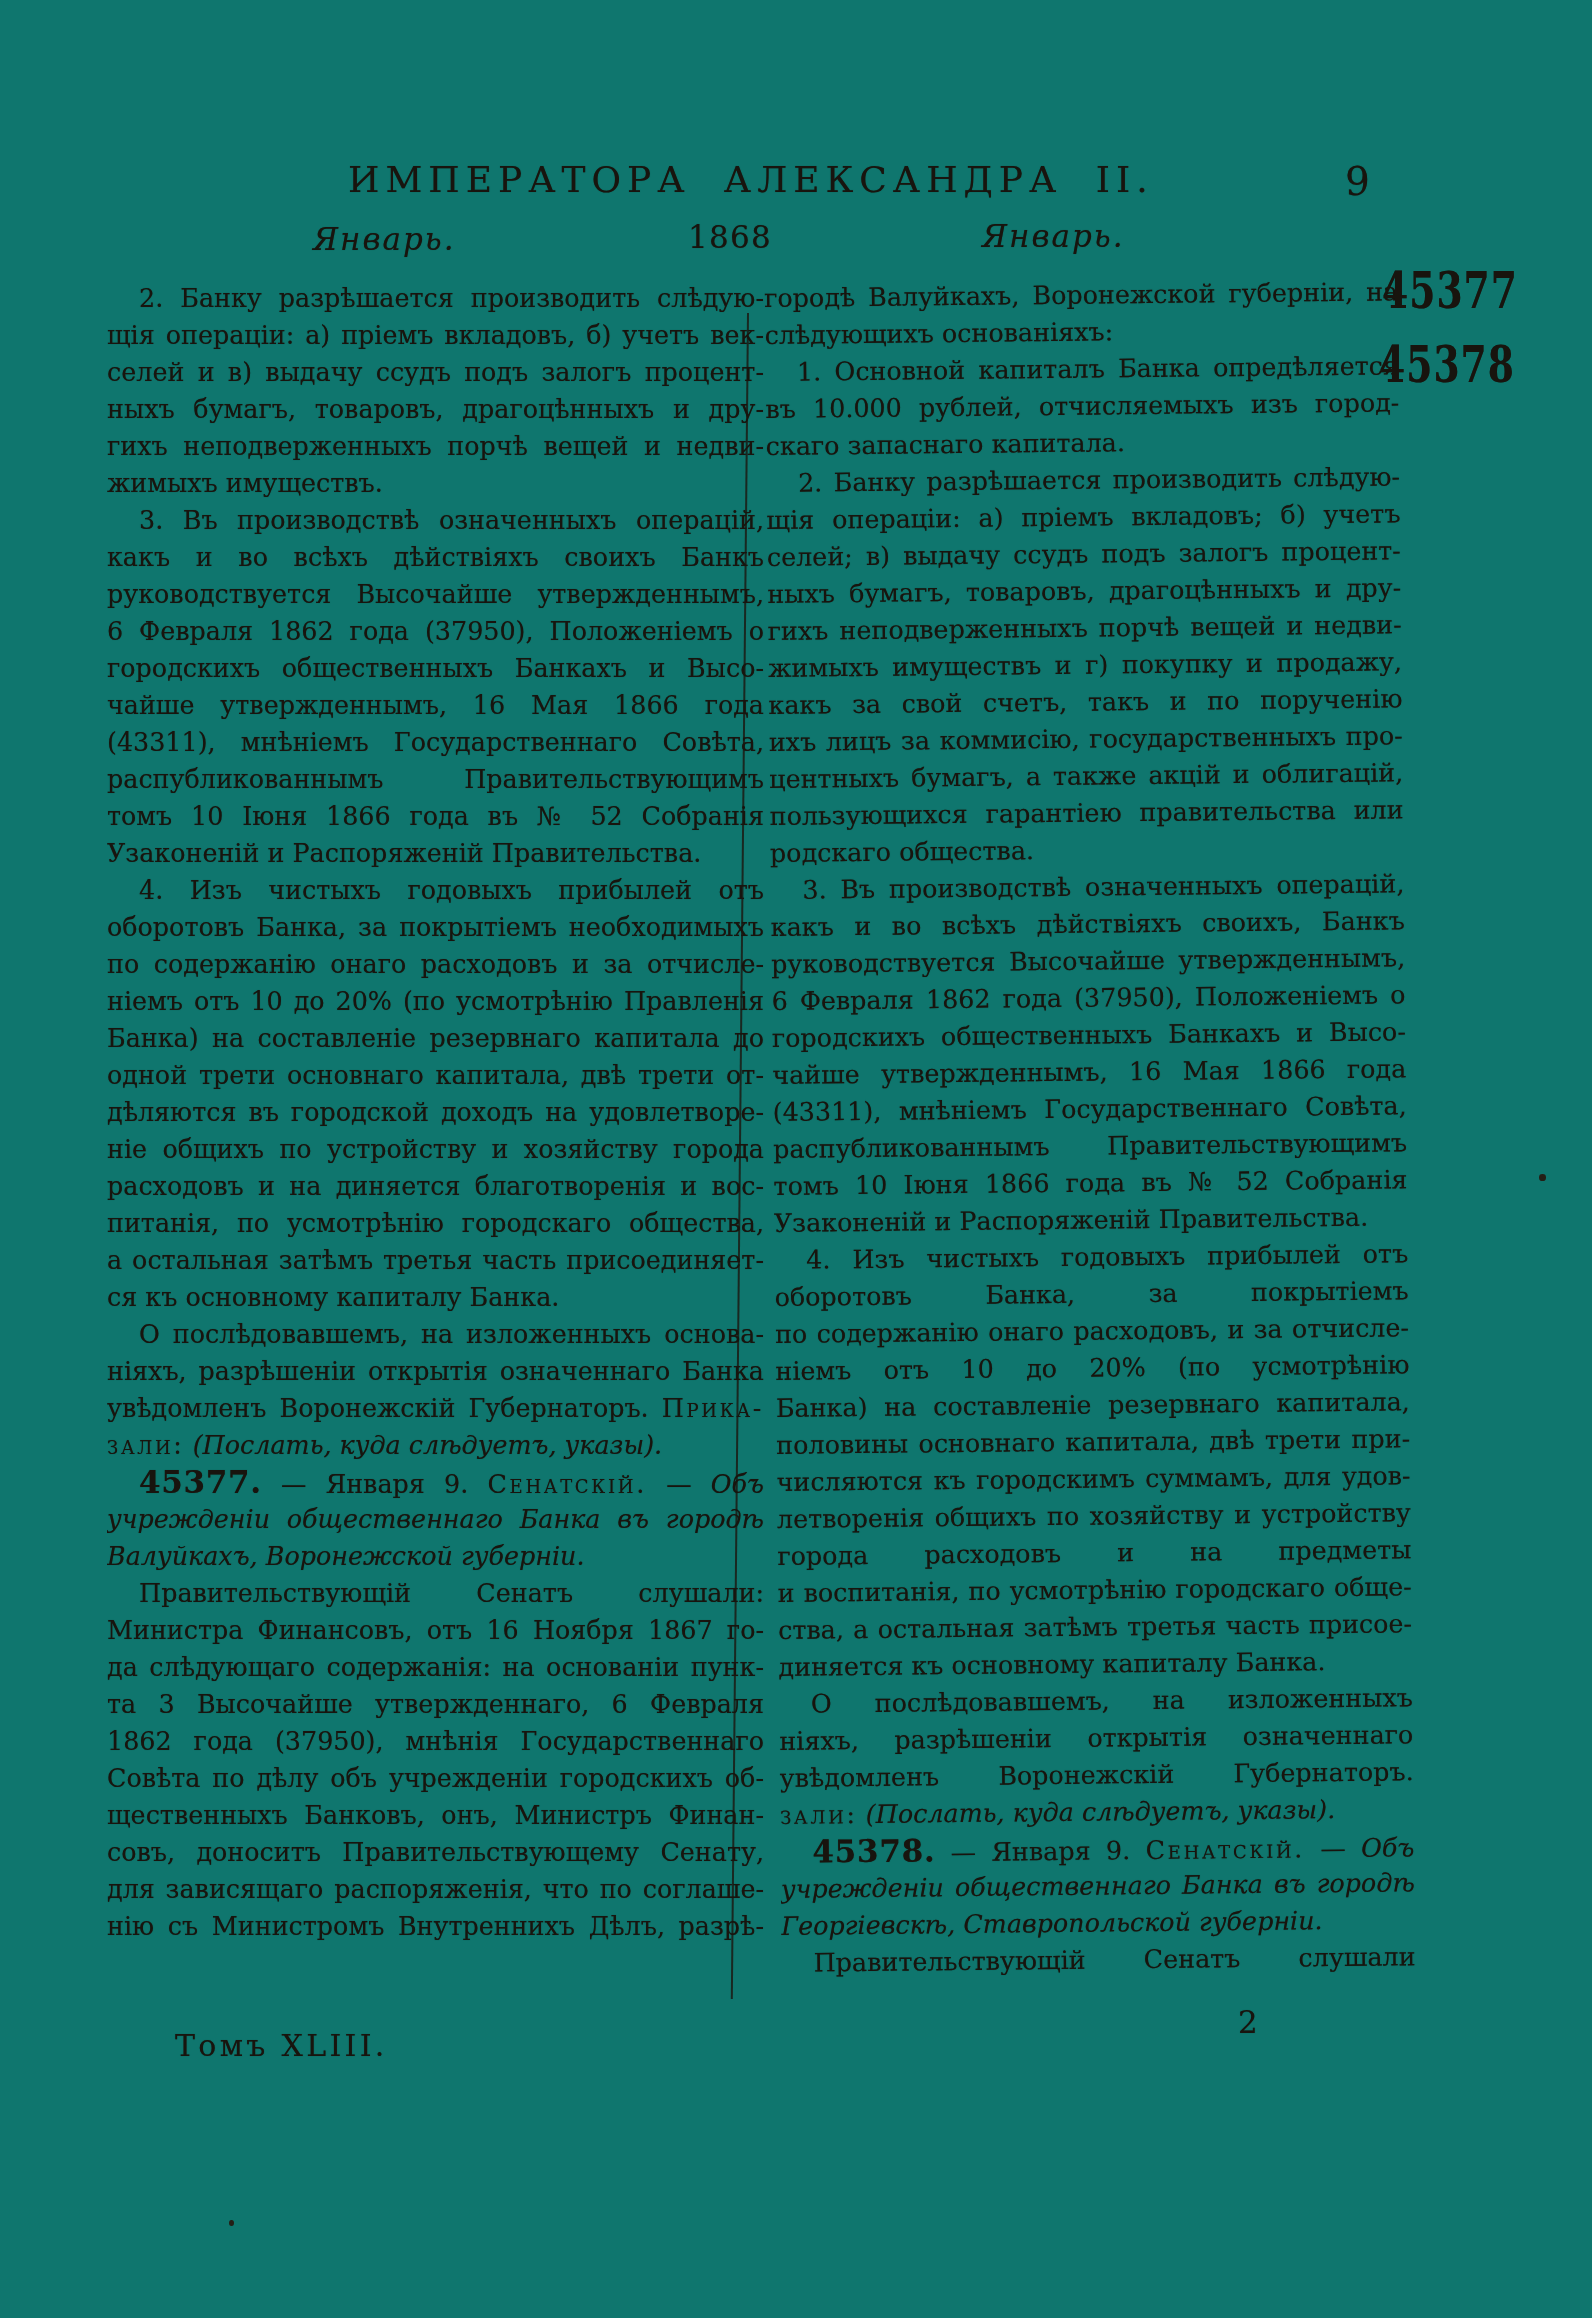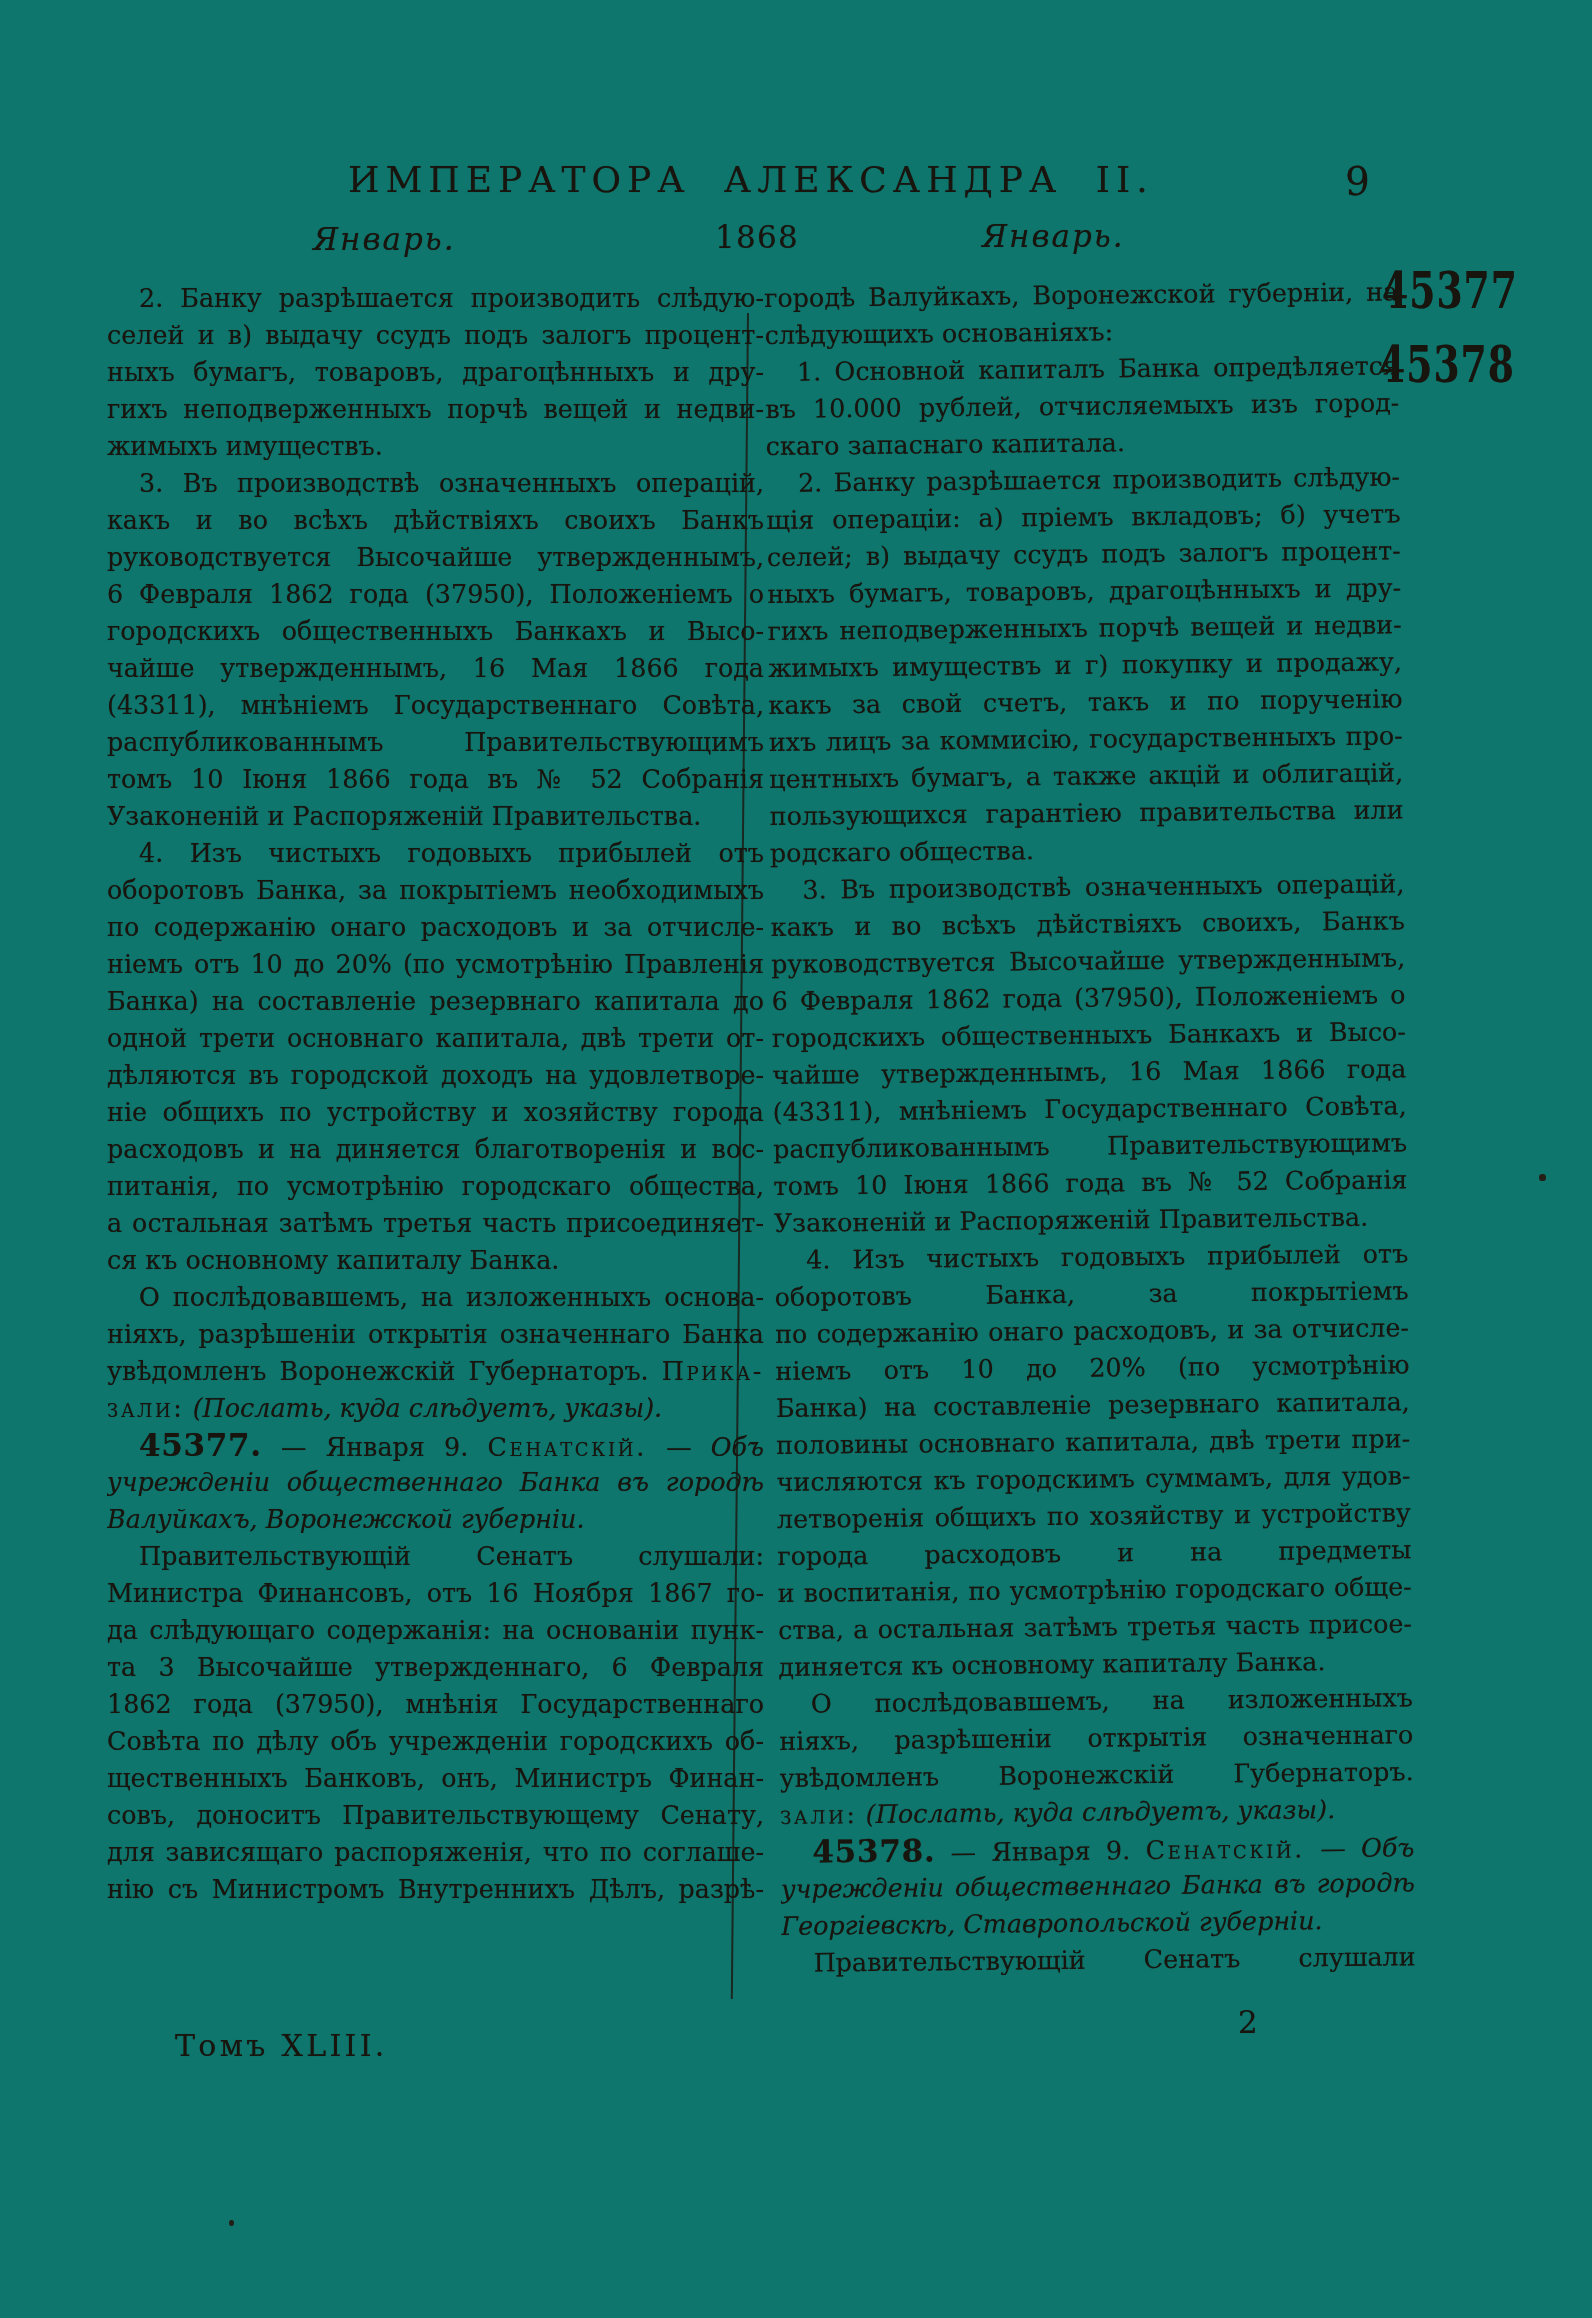--- a/index.html
+++ b/index.html
@@ -23,21 +23,21 @@
     white-space: nowrap;
   }
   .page-num {
     position: absolute;
     left: 1345px; top: 159px;
     font-size: 39px;
   }
   .runhead { position: absolute; font-size: 31px; }
   .month { font-style: italic; letter-spacing: 2px; }
   .month-l { left: 313px; top: 221px; }
-  .year    { left: 688px; top: 219px; letter-spacing: 1.3px; margin-left: 27px; }
+  .year    { left: 688px; top: 219px; letter-spacing: 1.3px; }
   .month-r { left: 982px; top: 218px; }
 
   .divider {
     position: absolute;
     left: 747px; top: 313px;
     height: 1686px; width: 0;
     border-left: 2px solid rgba(28,23,16,0.82);
     transform: rotate(0.55deg);
     transform-origin: top left;
   }
@@ -98,20 +98,21 @@
   <div class="header-title">ИМПЕРАТОРА АЛЕКСАНДРА II.</div>
   <div class="page-num">9</div>
   <div class="runhead month month-l">Январь.</div>
   <div class="runhead year">1868</div>
   <div class="runhead month month-r">Январь.</div>
 
   <div class="divider"></div>
 
   <div class="col col-left" id="col-left">
       <div class="tline indent">2. Банку разрѣшается производить слѣдую-</div>
+      <div class="tline">щія операціи: а) пріемъ вкладовъ, б) учетъ век-</div>
       <div class="tline">селей и в) выдачу ссудъ подъ залогъ процент-</div>
       <div class="tline">ныхъ бумагъ, товаровъ, драгоцѣнныхъ и дру-</div>
       <div class="tline">гихъ неподверженныхъ порчѣ вещей и недви-</div>
       <div class="tline nojust">жимыхъ имуществъ.</div>
       <div class="tline indent">3. Въ производствѣ означенныхъ операцій,</div>
       <div class="tline">какъ и во всѣхъ дѣйствіяхъ своихъ Банкъ</div>
       <div class="tline">руководствуется Высочайше утвержденнымъ,</div>
       <div class="tline">6 Февраля 1862 года (37950), Положеніемъ о</div>
       <div class="tline">городскихъ общественныхъ Банкахъ и Высо-</div>
       <div class="tline">чайше утвержденнымъ, 16 Мая 1866 года</div>

